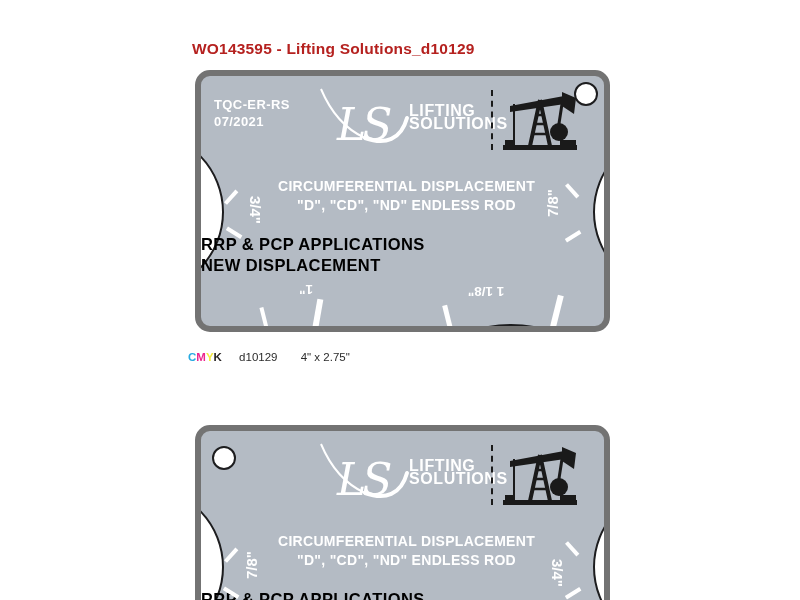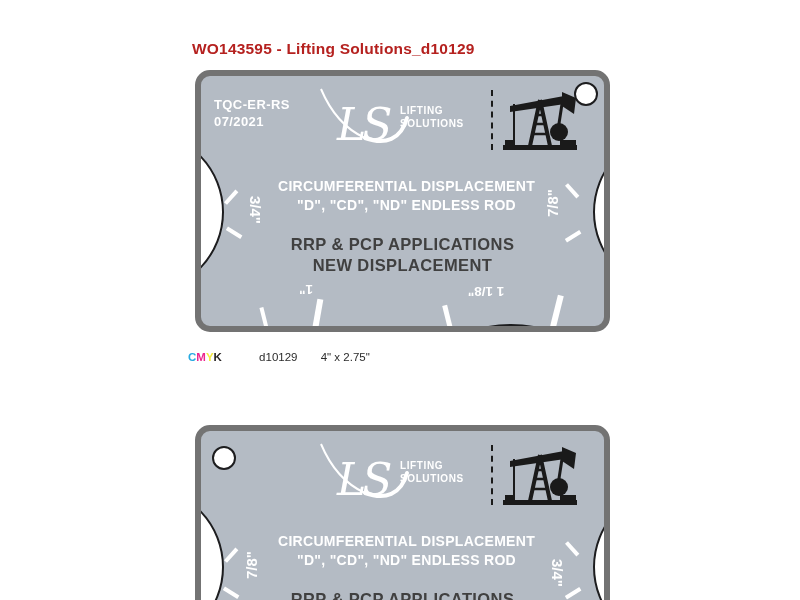--- a/index.html
+++ b/index.html
@@ -24,46 +24,46 @@
   .hole { position:absolute; width:24px; height:24px; background:#ffffff;
           border:2px solid #1d1d1f; border-radius:50%; }
 
   .tick { position:absolute; background:#ffffff; width:3.5px; height:17px; z-index:5; }
 
   .code-block { position:absolute; left:13px; top:20px; color:#ffffff; font-weight:bold;
                 font-size:13px; line-height:17px; letter-spacing:0.4px; }
 
   .logo-wrap { position:absolute; left:112px; top:12px; width:268px; height:74px; }
   .swoosh-svg { position:absolute; left:0; top:0; }
-  .logo-name { position:absolute; left:87px; top:16px; color:#ffffff; font-weight:bold;
-               font-size:10px; line-height:13px; letter-spacing:0.6px; }
+  .logo-name { position:absolute; left:96px; top:16px; color:#ffffff; font-weight:bold;
+               font-size:16px; line-height:13px; letter-spacing:0.6px; }
   .logo-divider { position:absolute; left:178px; top:2px; height:60px; width:0;
                   border-left:2.5px dashed #1a1a1a; }
   .pump-svg { position:absolute; left:188px; top:2px; }
 
   .heading { position:absolute; left:0; top:101px; width:100%; text-align:center;
              color:#ffffff; font-weight:bold; font-size:14px; line-height:19px;
              letter-spacing:0.3px;padding-left:8px; }
-  .subheading { position:absolute; left:0; top:158px; width:100%; text-align:center;
-                color:#404040; font-weight:bold; font-size:16.5px; line-height:21px;
+  .subheading { position:absolute; left:0; top:158px; width:100%; 
+                color:#000000; font-weight:bold; font-size:16.5px; line-height:21px;
                 letter-spacing:0.4px; }
 
   .glabel { position:absolute; color:#ffffff; font-weight:bold; font-size:15px;
             white-space:nowrap; z-index:6; }
   .rot90  { transform:translate(-50%,-50%) rotate(90deg); }
   .rot-90 { transform:translate(-50%,-50%) rotate(-90deg); }
   .rot180 { transform:translate(-50%,-50%) rotate(180deg); font-size:13.5px; }
 
   .caption { position:absolute; left:188px; top:351px; font-size:11.5px; color:#2b2b2b; }
   .caption span { vertical-align:top; }
   .c-c { color:#27aae1; font-weight:bold; }
   .c-m { color:#ec268f; font-weight:bold; }
   .c-y { color:#f3e93f; font-weight:bold; }
   .c-k { color:#231f20; font-weight:bold; }
-  .cap-code { margin-left:34px; }
+  .cap-code { margin-left:14px; }
   .cap-size { margin-left:20px; }
 </style>
 </head>
 <body>
 
 <div class="page">
 
   <div class="doc-title">WO143595 - Lifting Solutions_d10129</div>
 
   <div class="card card-front">

